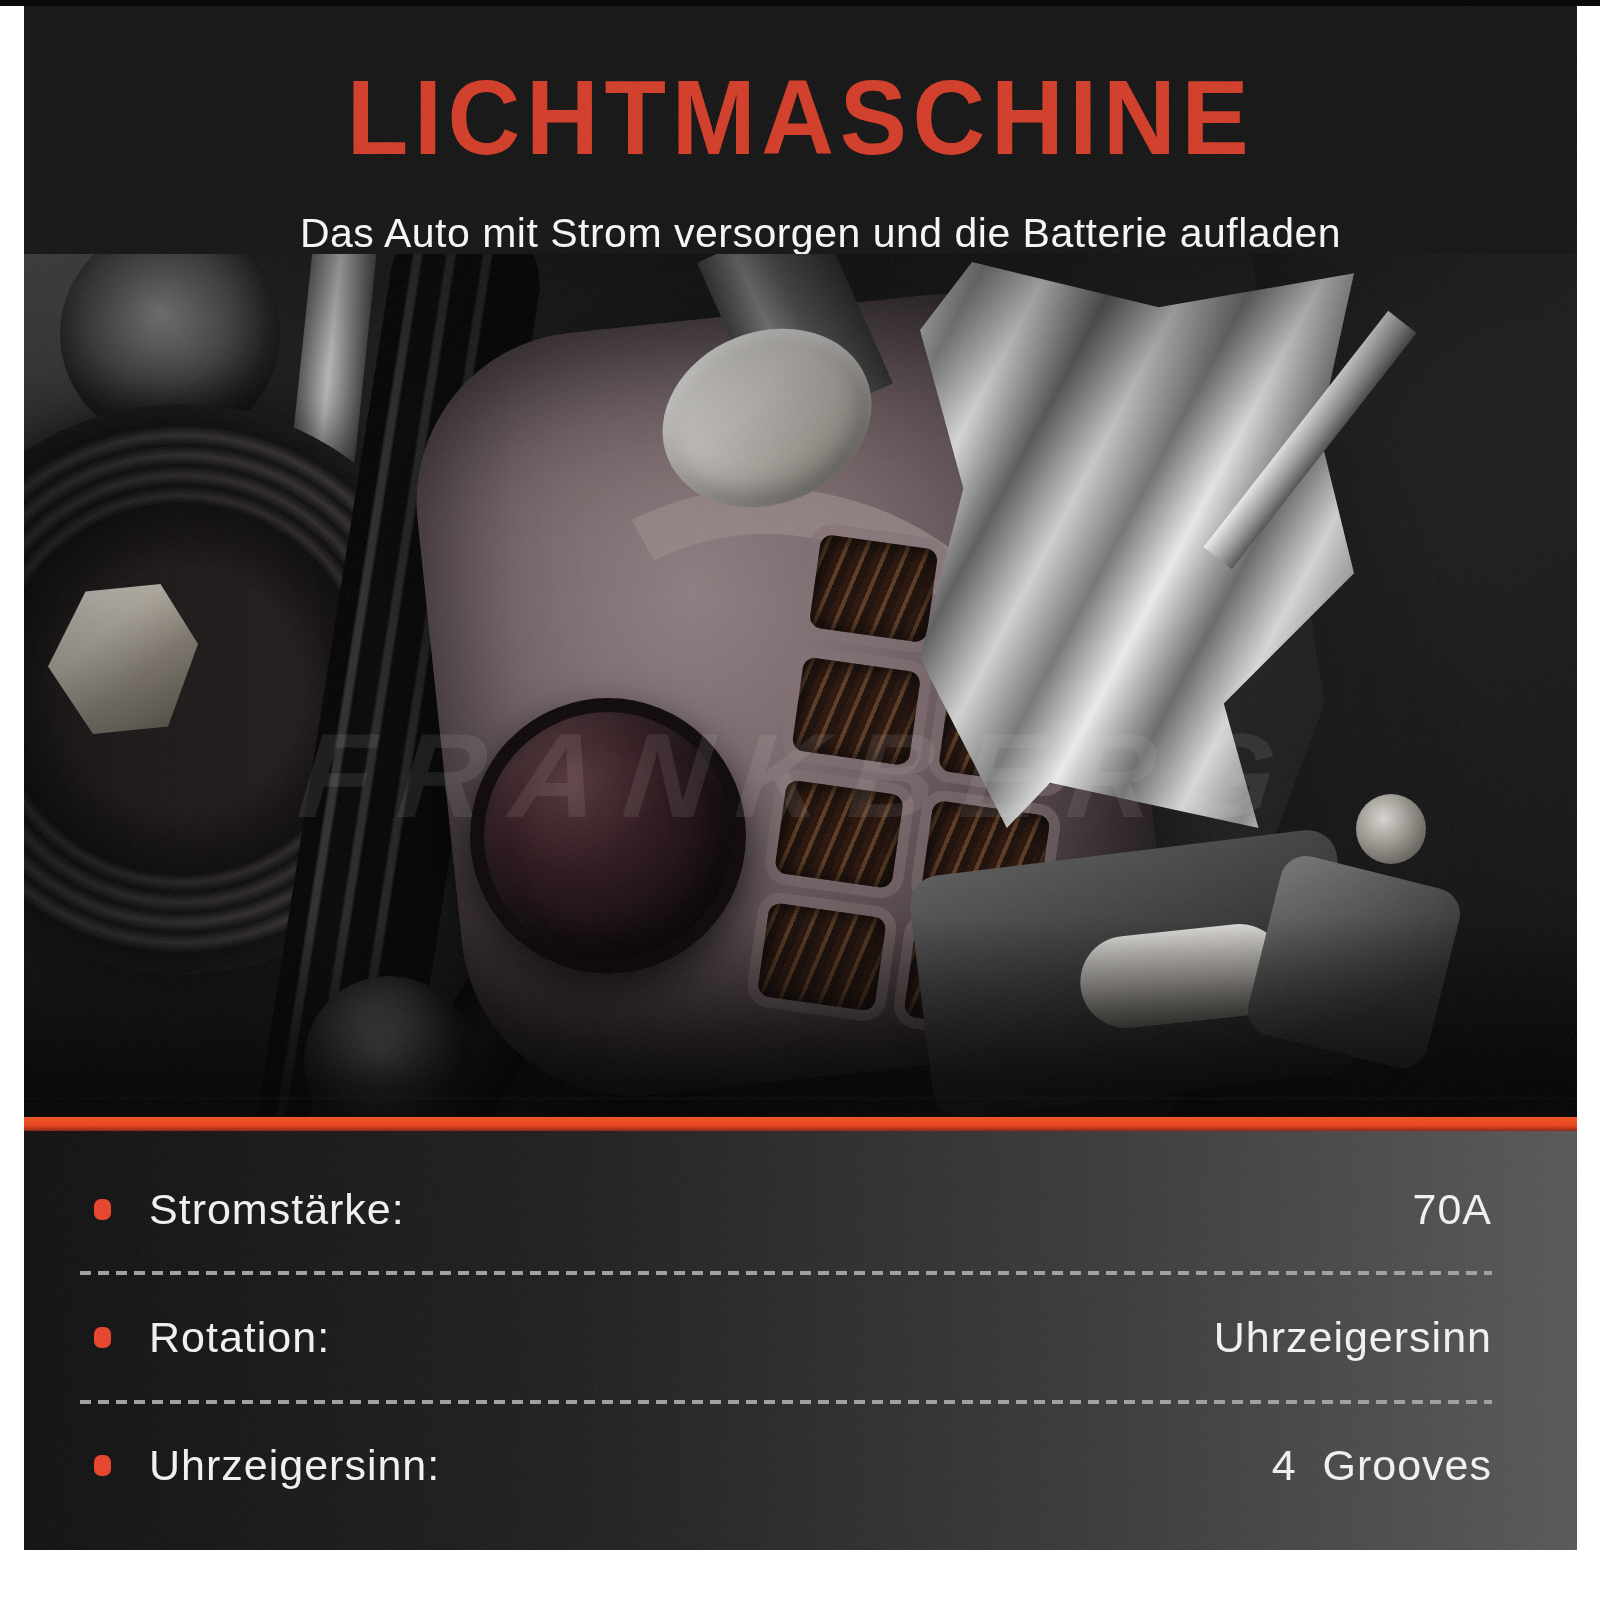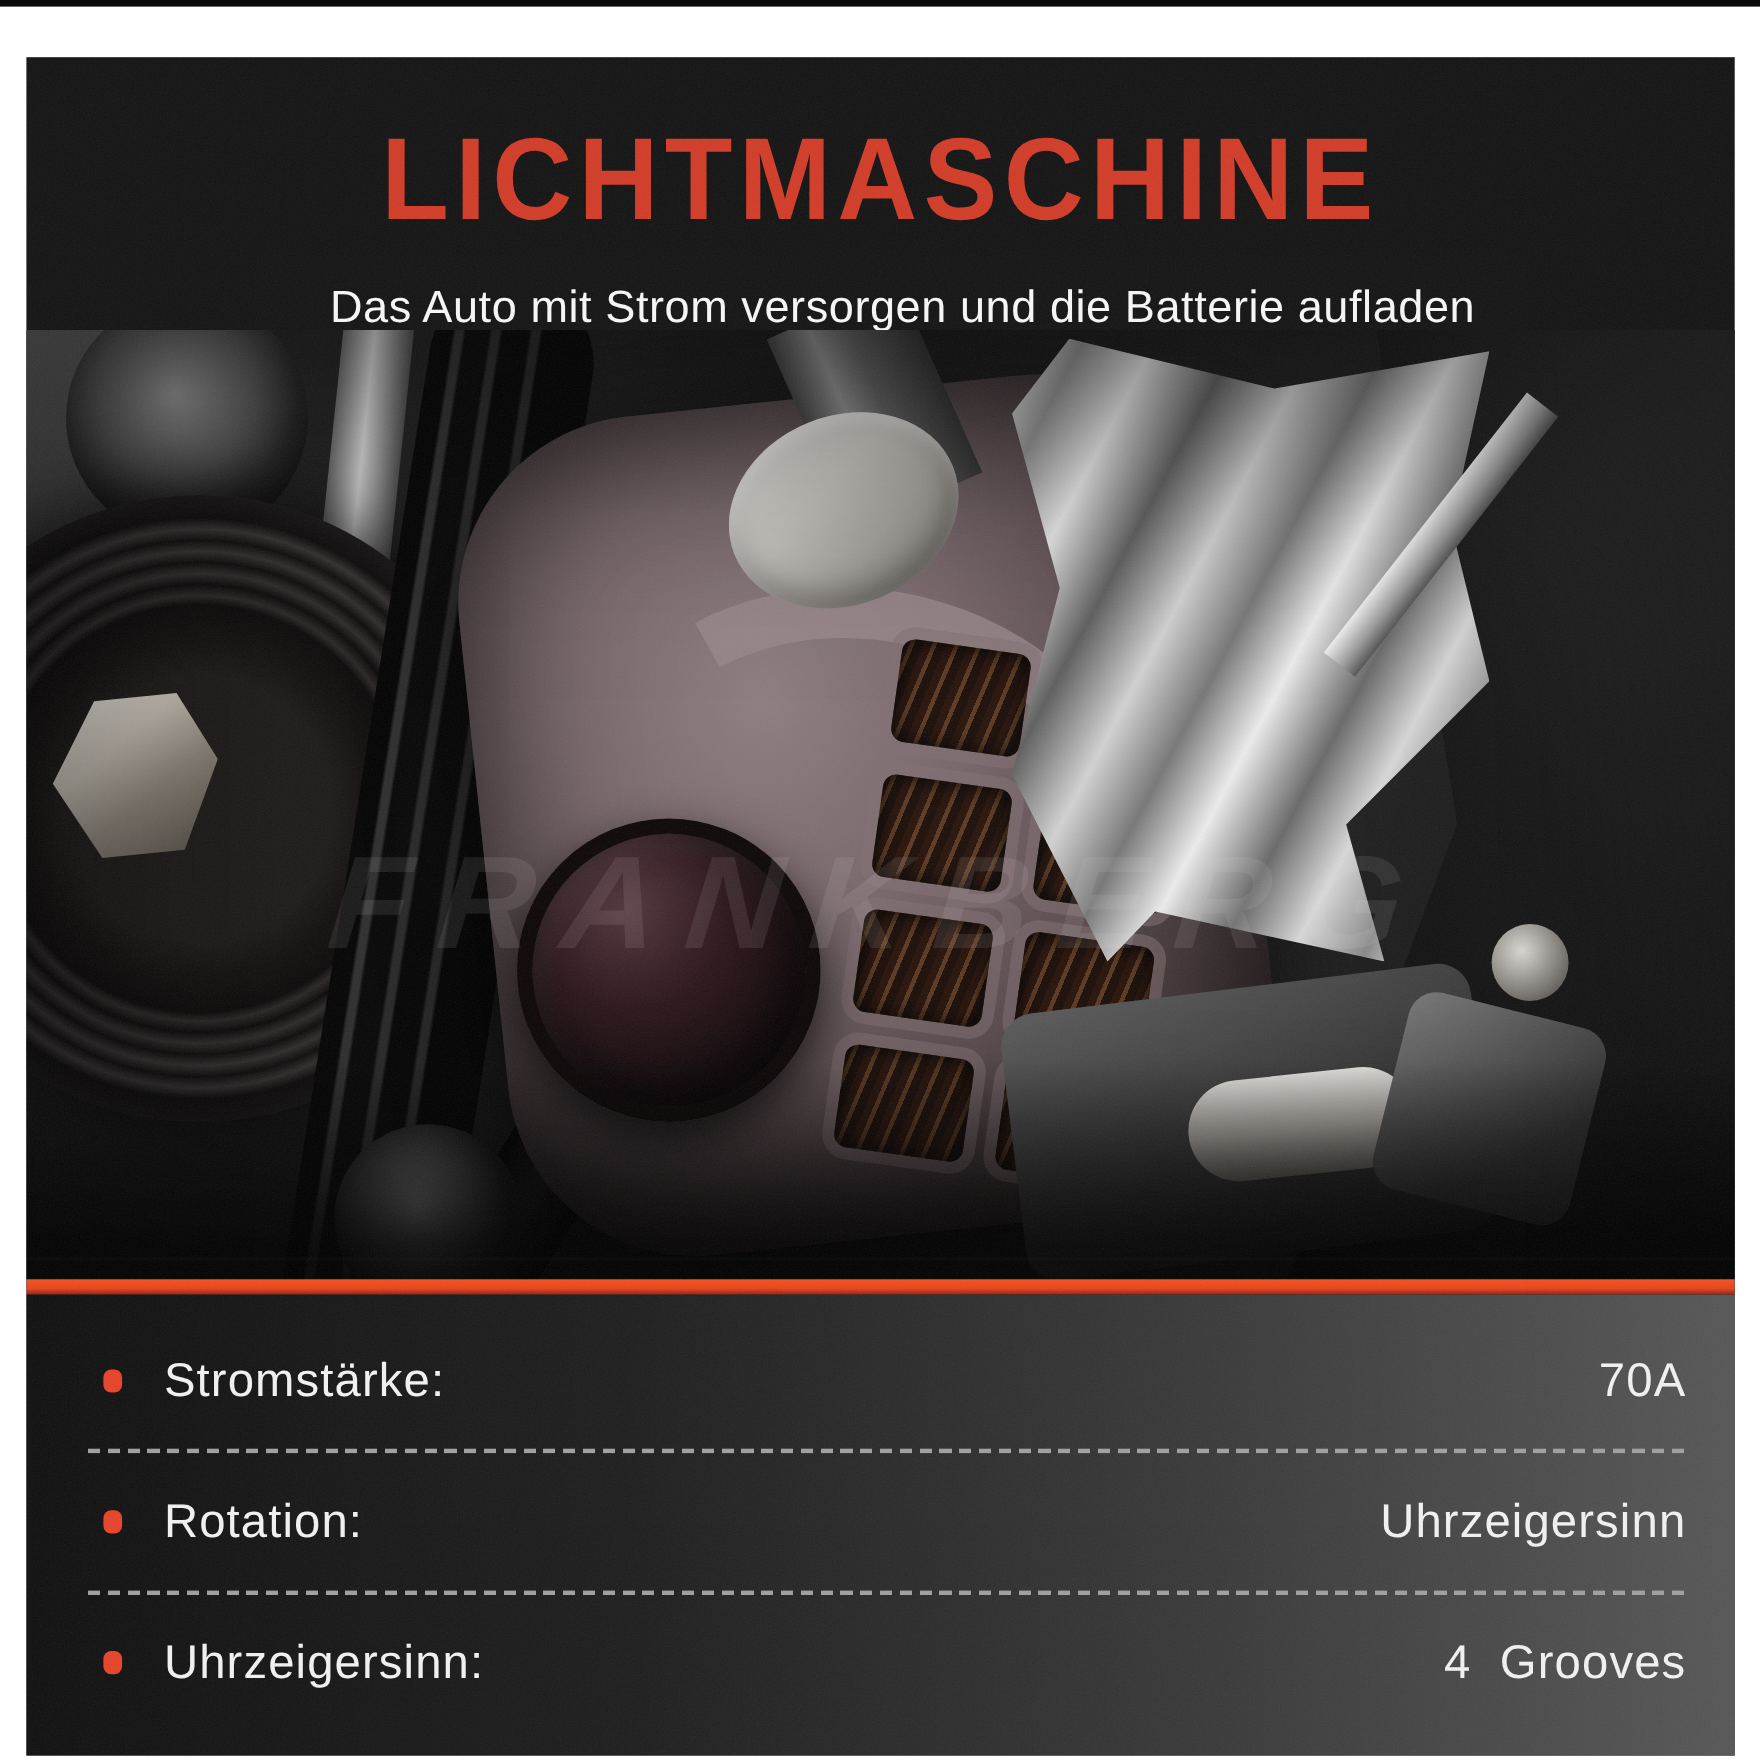--- a/index.html
+++ b/index.html
@@ -4,21 +4,21 @@
 <style>
   html,body{margin:0;padding:0}
   body{
     width:1600px;height:1600px;position:relative;overflow:hidden;
     background:var(--page_bg,#fff);
     font-family:"Liberation Sans", sans-serif;
   }
   .top-strip{position:absolute;left:0;top:0;width:1600px;height:6px;background:#0a0a0a}
   .frame{
     position:absolute;left:24px;top:6px;width:1553px;height:1544px;
-    background:var(--frame_bg,#141414);overflow:hidden;margin-top:46px;
+    background:var(--frame_bg,#141414);overflow:hidden;
   }
   
   .title{
     position:absolute;top:58px;left:0;width:100%;margin:0;text-align:center;
     font-size:106px;line-height:1;font-weight:bold;letter-spacing:6px;
     color:var(--title_red,#d23c28);transform:scaleX(.95);transform-origin:center;
   }
   .subtitle{
     position:absolute;top:204px;left:0;width:100%;text-align:center;
     font-size:41px;letter-spacing:.5px;color:#f7f7f7;padding-left:20px;
@@ -88,21 +88,21 @@
   .vignette{left:0;top:0;right:0;bottom:0;box-shadow:inset 0 0 230px 60px rgba(0,0,0,.55)}
   .watermark{
     left:0;top:452px;width:100%;text-align:center;font-size:120px;font-weight:bold;font-style:italic;
     letter-spacing:26px;color:rgba(235,230,228,.10);transform:skewX(-6deg);white-space:nowrap;
   }
   
   .accent-bar{position:absolute;left:0;top:1111px;width:1553px;height:14px;
     background:linear-gradient(180deg,#f1531f 0%,var(--accent_bar,#e8431c) 60%,#8e2410 100%)}
   .specs{
     position:absolute;left:0;top:1125px;width:1553px;height:419px;box-sizing:border-box;
-    display:flex;flex-direction:column;padding:14px 44px 20px 70px;
+    display:flex;flex-direction:column;padding:14px 85px 20px 70px;
     background:linear-gradient(90deg,#101010 0%,#1e1e1e 35%,#3a3a3a 70%,#585757 100%);
   }
   .spec-row{flex:1;display:flex;align-items:center;position:relative}
   .sep{position:absolute;left:-14px;right:0;bottom:-2px;height:4px;
     background:repeating-linear-gradient(90deg,#a0a0a0 0 11px,transparent 11px 18px)}
   .bullet{width:17px;height:21px;border-radius:7px;background:var(--bullet_orange,#e8432a);
     margin-right:38px;flex:none}
   .spec-label{font-size:43px;letter-spacing:1px;color:var(--spec_text,#f2f2f2)}
   .spec-value{margin-left:auto;font-size:43px;letter-spacing:1px;color:var(--spec_text,#f2f2f2);white-space:pre}
   

